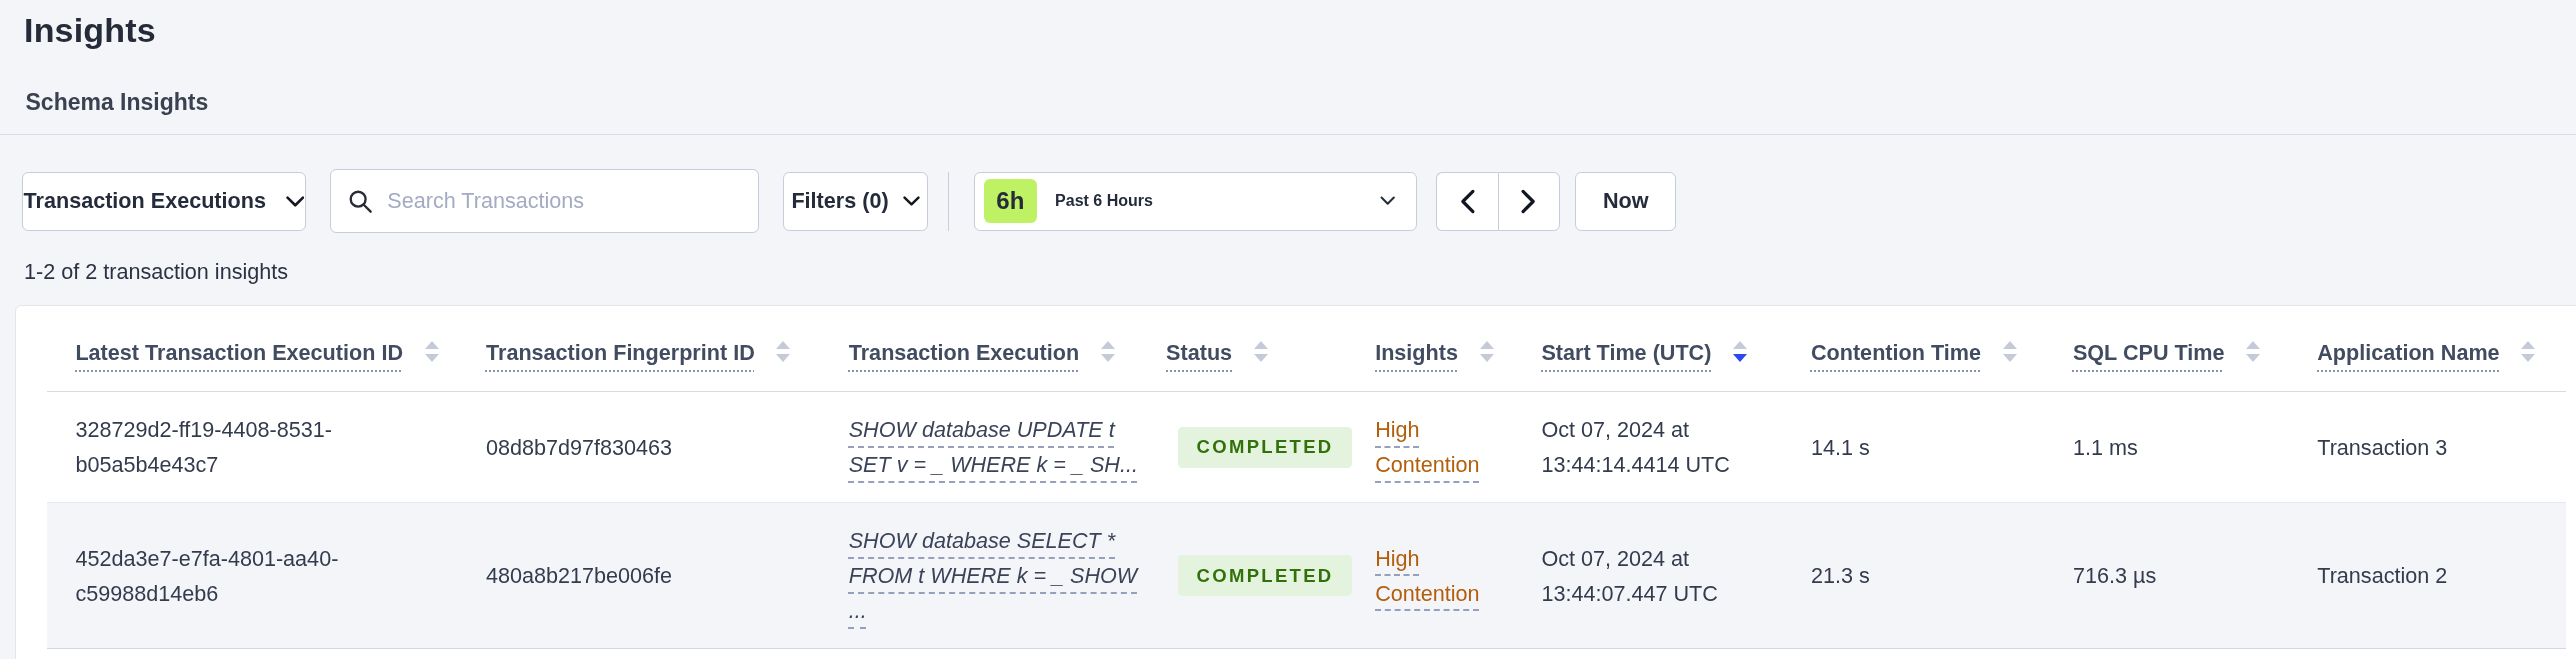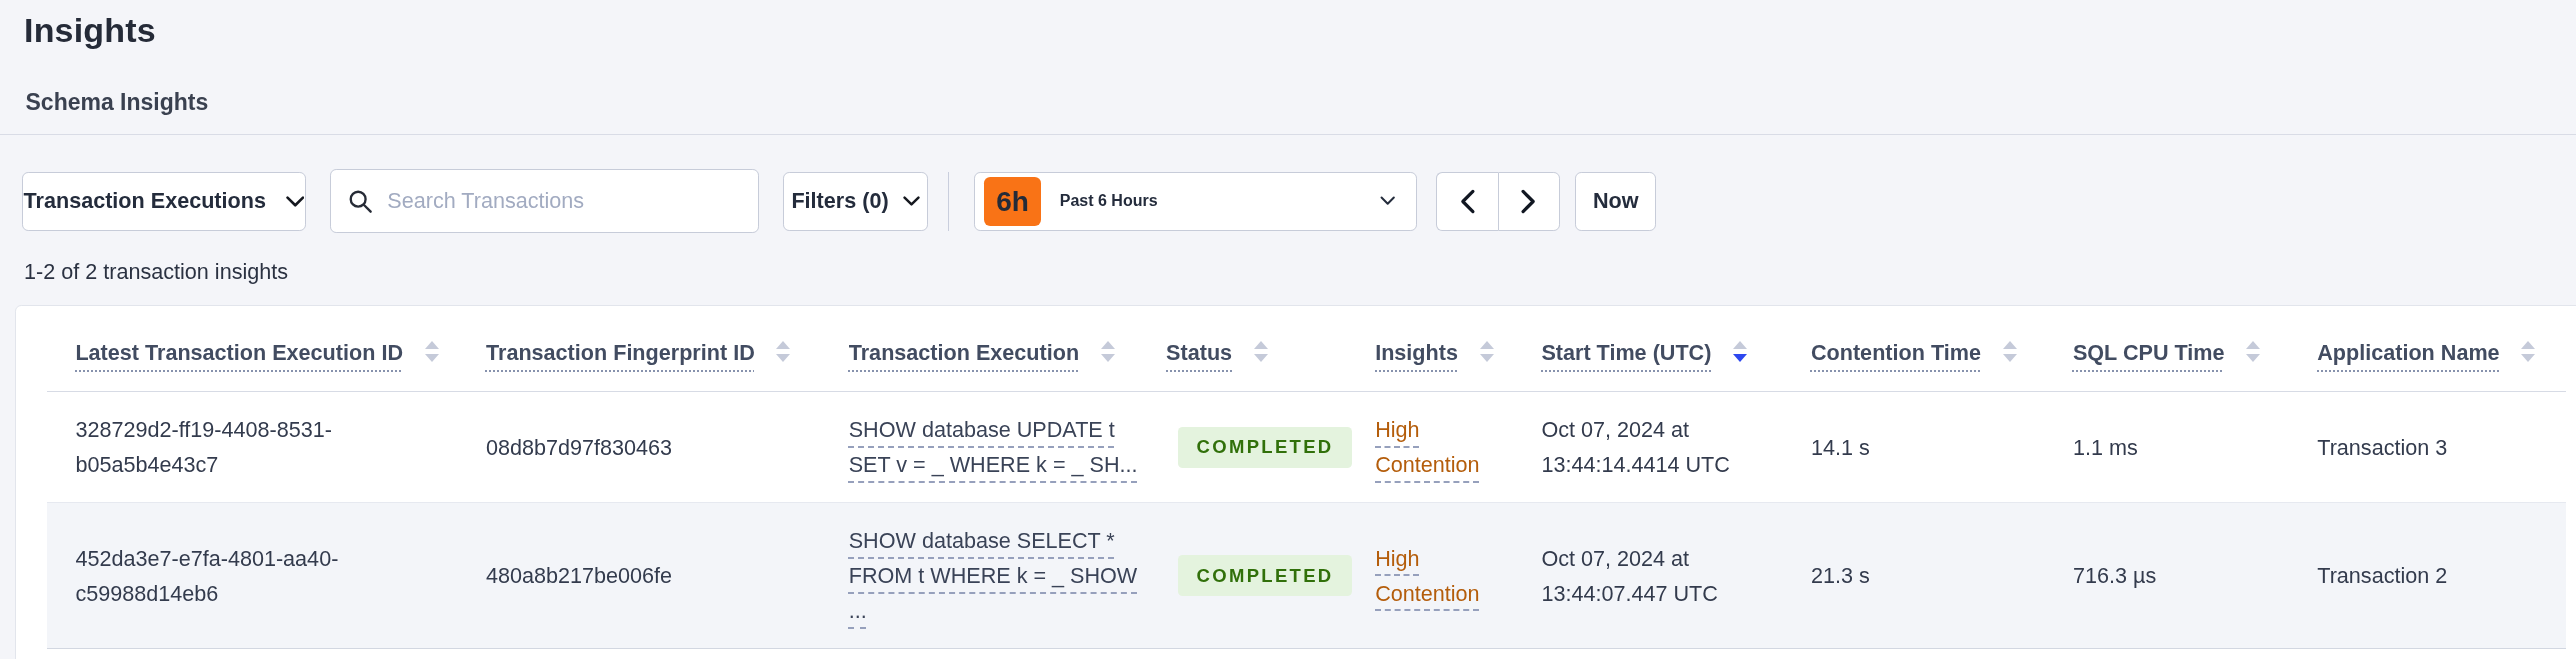--- a/index.html
+++ b/index.html
@@ -52,34 +52,34 @@
   .search-box input {
     border:none; outline:none; flex:1; min-width:0;
     font-family:inherit; font-size:21.6px; color:#242c3c; background:transparent;
   }
   .search-box input::placeholder { color:#a2abc1; }
   .btn-filters { margin-left:24px; width:145px; gap:14px; }
   .v-divider { margin:0 25px 0 20px; width:0.8px; height:59px; background:#c9cedd; }
 
   .time-picker { width:443px; justify-content:flex-start; padding:0 20px 0 9.2px; gap:18.5px; font-weight:600; }
   .time-scale-badge {
-    background:#f97316; color:#252b38; border-radius:6.2px;
-    font-size:28px; font-weight:700; padding:7.7px 12.3px; line-height:1.2;
+    background:#bef264; color:#252b38; border-radius:6.2px;
+    font-size:24px; font-weight:700; padding:7.7px 12.3px; line-height:1.2;
   }
   .time-label { font-size:16px; font-weight:600; }
   .time-picker .chev { margin-left:auto; }
 
   .range-arrows { margin-left:19px; display:inline-flex; }
   .arrow-btn {
     width:62px; height:59px; background:#fff; border:0.8px solid #c7ccd9;
     display:inline-flex; align-items:center; justify-content:center; cursor:pointer;
   }
   .arrow-btn.prev { border-radius:6.2px 0 0 6.2px; border-right:none; }
   .arrow-btn.next { border-radius:0 6.2px 6.2px 0; border-left:0.8px solid #c7ccd9; }
-  .btn-now { margin-left:15.4px; width:81px; }
+  .btn-now { margin-left:15.4px; width:101px; }
 
   .summary { margin:26px 0 0 24px; font-size:21.6px; color:#2b3242; }
 
   
   .card {
     margin:20px 0 0 15.4px; width:2581px; min-height:370px;
     background:#fff; border:0.8px solid #e2e5ec; border-radius:6.2px;
   }
   table.insights {
     margin:0 31px; width:2519px;
@@ -106,21 +106,21 @@
   .tri.down { border-top:8.5px solid #c5cad9; }
   .tri.down.active { border-top-color:#2d48ef; }
 
   tbody td {
     padding:20px 15.4px 20px 28px;
     font-size:21.6px; color:#333b4d; line-height:35px;
   }
   tr.row-1 td { border-bottom:0.8px solid #e6e9f0; }
   tr.row-2 td { background:#f3f5f9; border-bottom:1.5px solid #d2d7e1; }
 
-  .sql-link { cursor:pointer; }
+  .sql-link { cursor:pointer;font-style:italic; }
   .sql-line {
     display:block; width:fit-content; white-space:nowrap;
     color:#3a4357;
     text-decoration:underline dashed 1.5px; text-decoration-color:#96a0bc;
     text-underline-offset:8.5px;
   }
   .insight-link {
     color:#b45d0b; cursor:pointer;
     text-decoration:underline dashed 1.5px; text-decoration-color:#96a0bc;
     text-underline-offset:8.5px;

